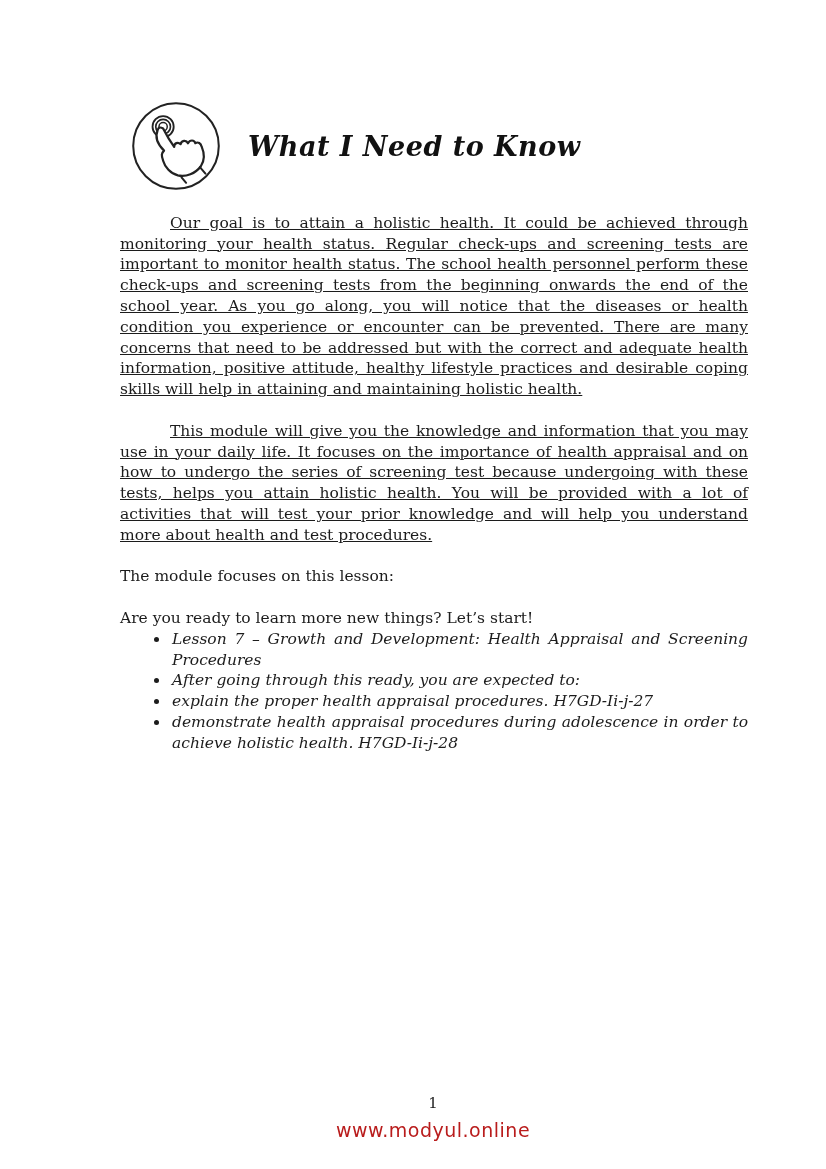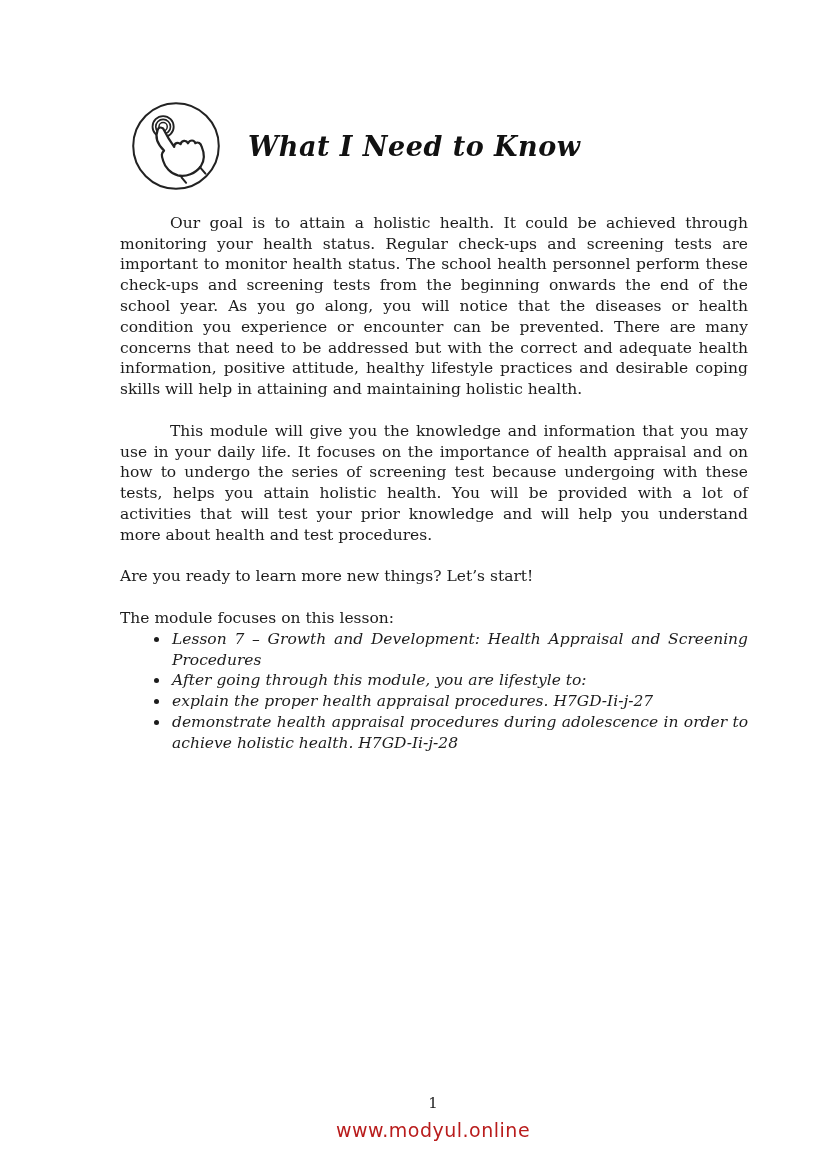--- a/index.html
+++ b/index.html
@@ -43,20 +43,21 @@
     margin-top: 16px;
     font-size: 15.5px;
     line-height: 20.8px;
   }
   .para {
     margin: 20.8px 0 0 0;
     font-size: 15.5px;
     line-height: 20.8px;
     text-align: justify;
     text-indent: 50px;
+    text-decoration: underline;
   }
   .plain-line {
     margin-top: 20.8px;
     font-size: 15.5px;
     line-height: 20.8px;
   }
   .lesson-intro { margin-top: 20.8px; }
   ul.lesson-list {
     margin: 0;
     padding: 0 0 0 50px;
@@ -117,26 +118,26 @@
           <path d="M76,73 L82,80 M56,84 L61,90" fill="none" stroke="#222222" stroke-width="2.2" stroke-linecap="round"></path>
         </svg>
       </div>
       <div class="page-title">What I Need to Know</div>
     </div>
 
 
     <p class="para">Our goal is to attain a holistic health. It could be achieved through monitoring your health status. Regular check-ups and screening tests are important to monitor health status. The school health personnel perform these check-ups and screening tests from the beginning onwards the end of the school year. As you go along, you will notice that the diseases or health condition you experience or encounter can be prevented. There are many concerns that need to be addressed but with the correct and adequate health information, positive attitude, healthy lifestyle practices and desirable coping skills will help in attaining and maintaining holistic health.</p>
     <p class="para">This module will give you the knowledge and information that you may use in your daily life. It focuses on the importance of health appraisal and on how to undergo the series of screening test because undergoing with these tests, helps you attain holistic health. You will be provided with a lot of activities that will test your prior knowledge and will help you understand more about health and test procedures.</p>
 
+    <div class="plain-line lesson-intro">The module focuses on this lesson:</div>
+
     <div class="plain-line">Are you ready to learn more new things? Let’s start!</div>
-
-    <div class="plain-line lesson-intro">The module focuses on this lesson:</div>
     <ul class="lesson-list">
       <li>Lesson 7 – Growth and Development: Health Appraisal and Screening Procedures</li>
-      <li>After going through this module, you are lifestyle to:</li>
+      <li>After going through this ready, you are expected to:</li>
       <li>explain the proper health appraisal procedures. H7GD-Ii-j-27</li>
       <li>demonstrate health appraisal procedures during adolescence in order to achieve holistic health. H7GD-Ii-j-28</li>
     </ul>
 
   </div>
 
   <div class="page-number">1</div>
   <div class="watermark">www.modyul.online</div>
 </div>
 

